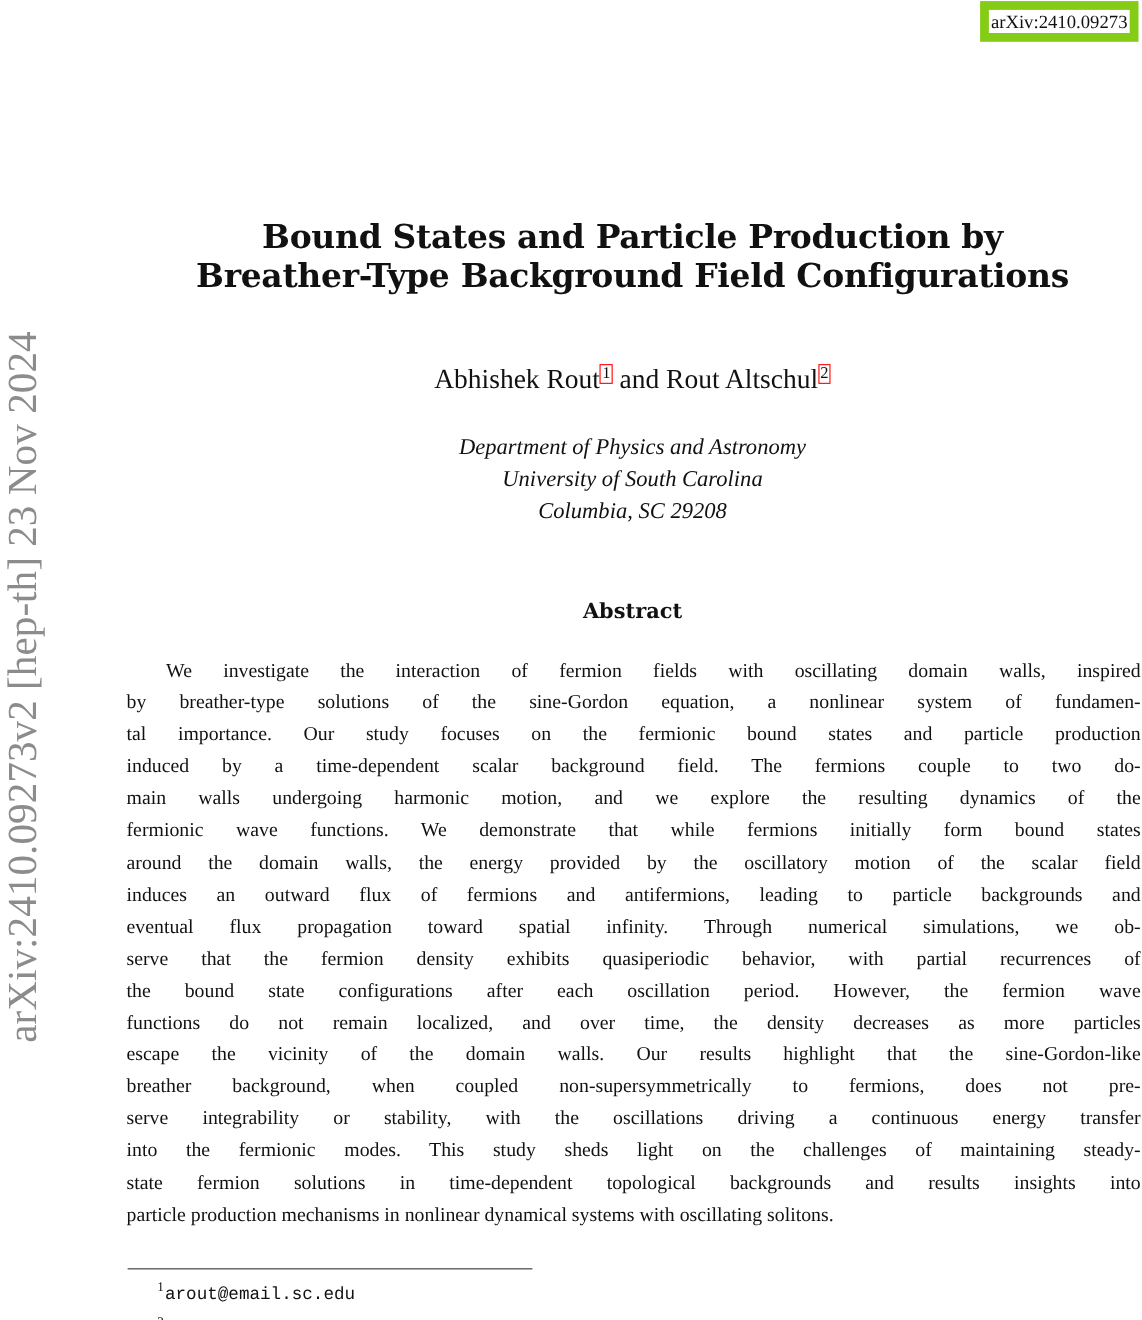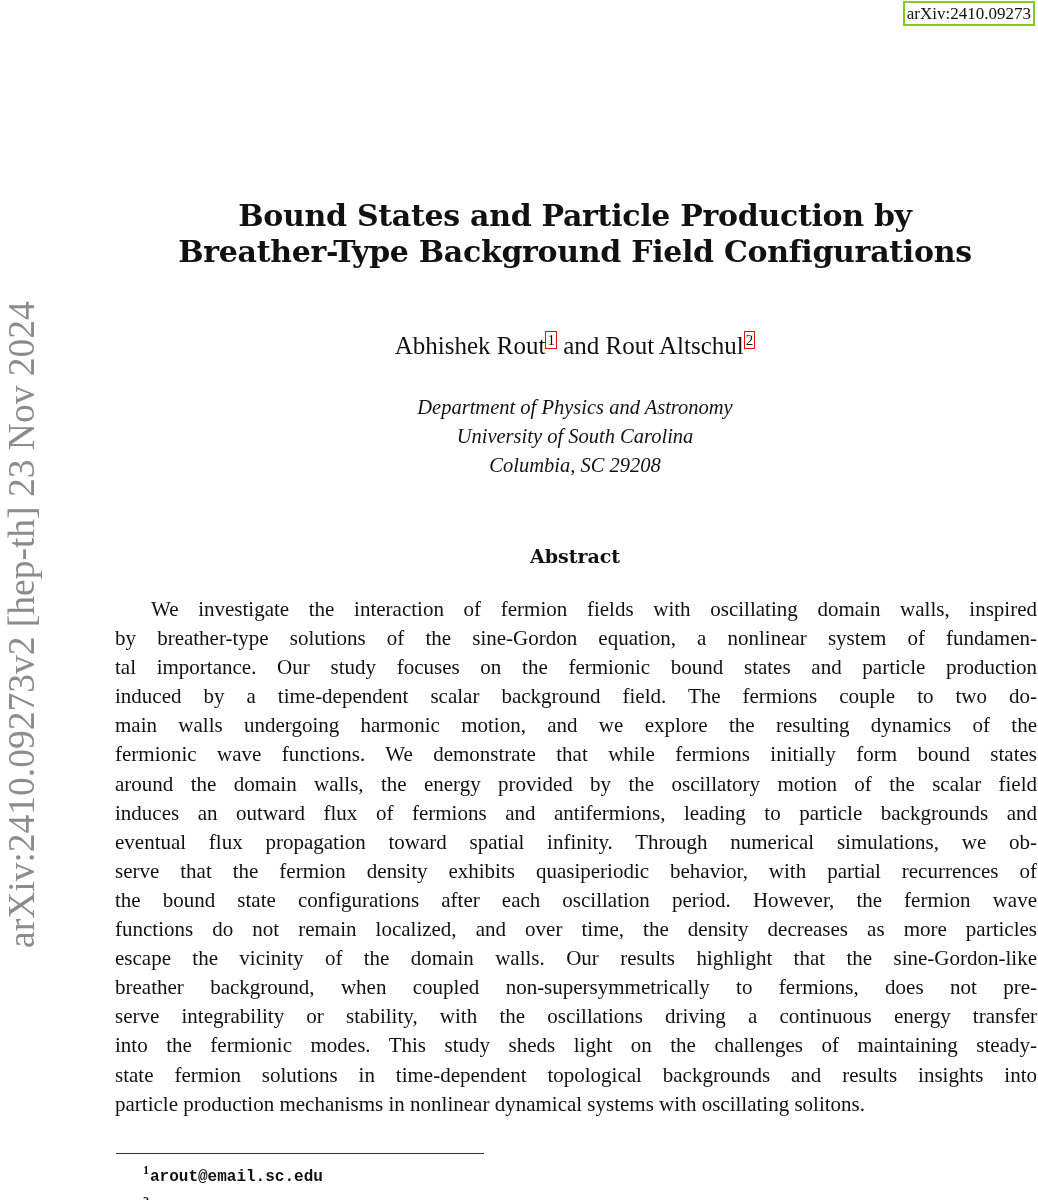--- a/index.html
+++ b/index.html
@@ -1,20 +1,20 @@
 <!DOCTYPE html>
 <html><head>
 <meta charset="utf-8">
 <style>
   html, body { margin: 0; padding: 0; background: #ffffff; }
   body { width: 1038px; height: 1200px; position: relative; overflow: hidden;
          font-family: "DejaVu Serif", "Liberation Serif", serif; color: #111; }
   .arxiv-id {
     position: absolute; top: 1px; right: 3px; height: 21px; line-height: 21px;
-    padding: 0 2px; border: 2px solid #84cc16; font-size: 17px;
+    padding: 0 2px; border: 8px solid #84cc16; font-size: 17px;
     font-family: "Liberation Serif", serif; color: #111; text-decoration: none;
   }
   .side-stamp {
     position: absolute; left: 2px; top: 948px; transform-origin: 0 0;
     transform: rotate(-90deg); white-space: nowrap;
     font-family: "Liberation Serif", serif; font-size: 37.5px; color: #8c8c8c;
     letter-spacing: 0px; line-height: 40px;
   }
   .title {
     position: absolute; top: 198px; left: 110px; width: 930px; text-align: center;
@@ -34,35 +34,35 @@
     font-family: "Liberation Serif", serif; font-style: italic; font-size: 20.5px;
     line-height: 29px;
   }
   .affil div { display: block; }
   .abstract-heading {
     position: absolute; top: 543px; left: 110px; width: 930px; text-align: center;
     font-family: "DejaVu Serif", serif; font-weight: bold; font-size: 19px; line-height: 26px;
   }
   .abstract-body {
     position: absolute; top: 595px; left: 115px; width: 922px;
-    font-family: "Liberation Serif", serif; font-size: 21px; line-height: 29.1px;
+    font-family: "Liberation Serif", serif; font-size: 18px; line-height: 29.1px;
     text-align: justify;
   }
   .abstract-body .line { display: block; text-align: justify; text-align-last: justify; white-space: nowrap; }
   .abstract-body .line.first { padding-left: 36px; }
   .abstract-body .line.last { text-align-last: left; }
   .footnote-rule {
     position: absolute; top: 1153px; left: 116px; width: 368px; height: 0;
     border-top: 1.3px solid #333;
   }
   .footnotes {
     position: absolute; top: 1158px; left: 143px;
     font-family: "Liberation Mono", "DejaVu Sans Mono", monospace; font-size: 16px; line-height: 24px;
   }
-  .footnotes .fn { display: block; white-space: nowrap; font-weight: bold; }
+  .footnotes .fn { display: block; white-space: nowrap; }
   .footnotes sup { font-family: "Liberation Serif", serif; font-size: 12px; vertical-align: 7px; margin-right: 1px; }
 </style>
 </head>
 <body>
 
 <a class="arxiv-id">arXiv:2410.09273</a>
 
 <div class="side-stamp">arXiv:2410.09273v2  [hep-th]  23 Nov 2024</div>
 
 <div class="title">

